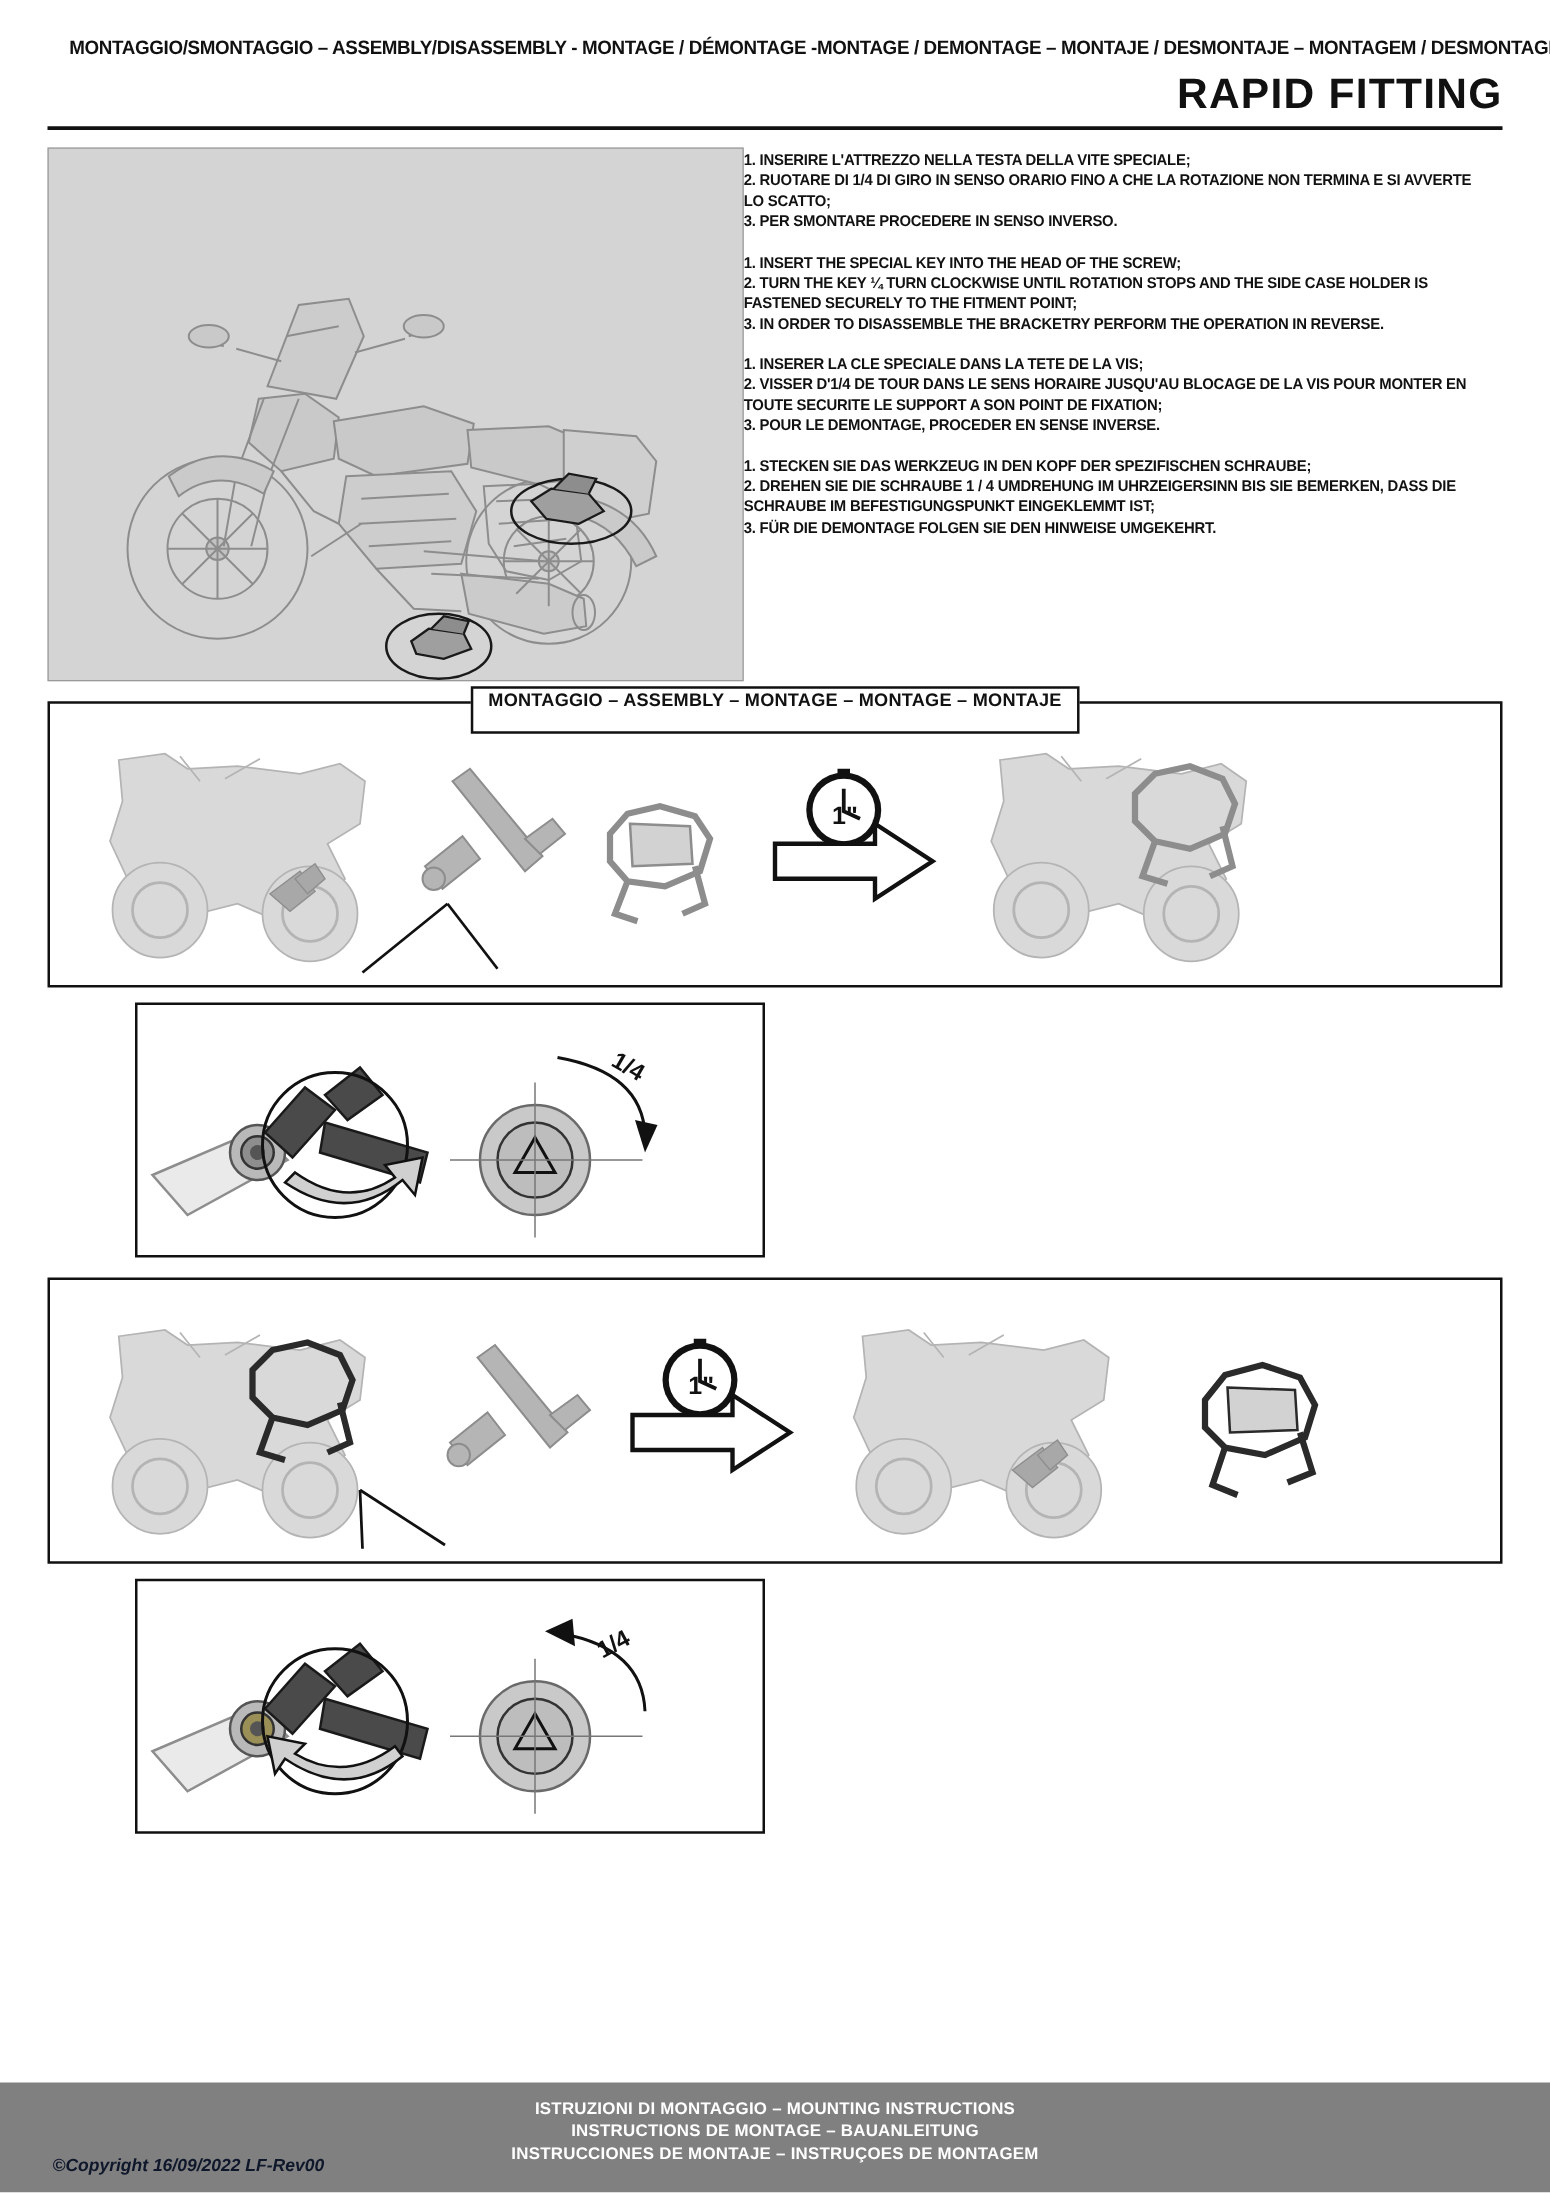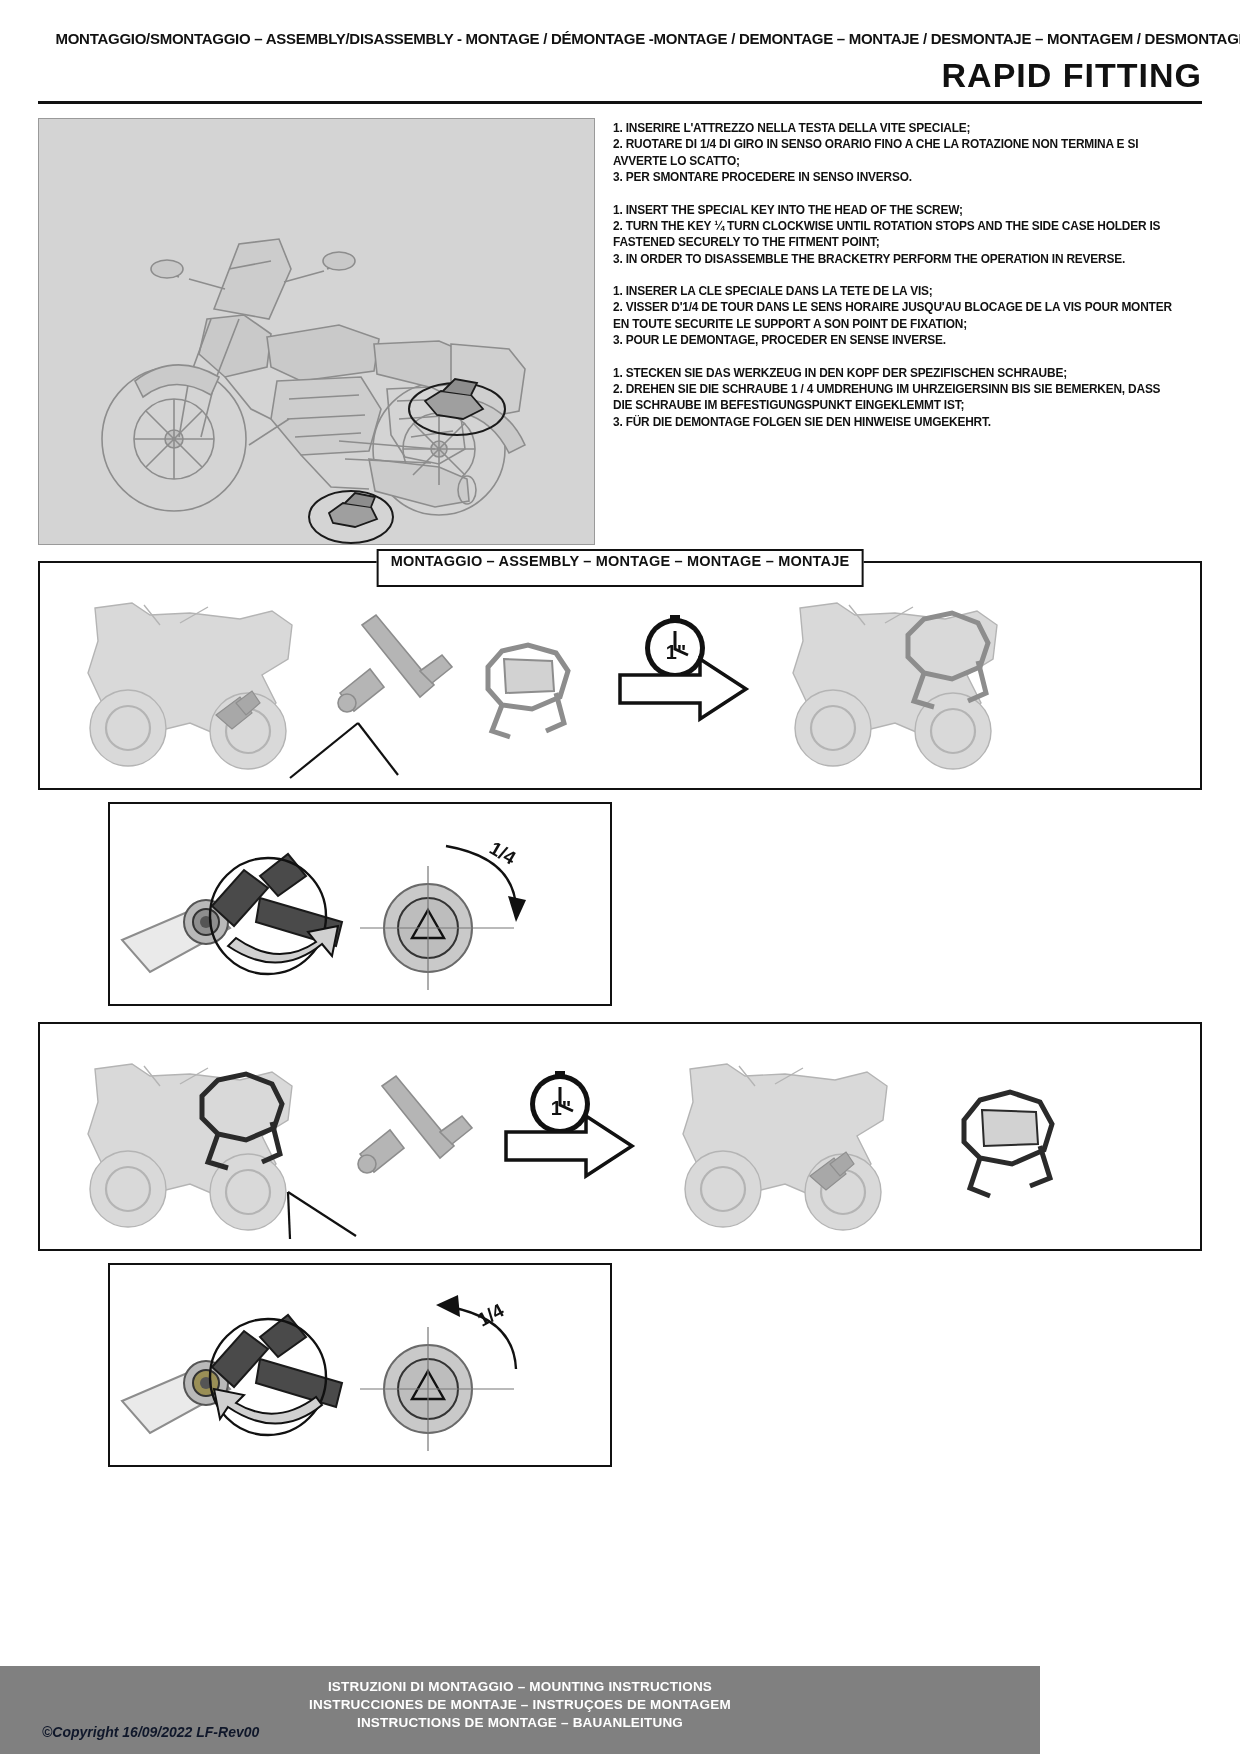--- a/index.html
+++ b/index.html
@@ -46,21 +46,21 @@
   }
   .header-rule {
     border-bottom: 3px solid #111;
     margin-top: 2px;
   }
 
   
   .top-section {
     display: flex;
     margin-top: 14px;
-    gap: 18px;
+    gap: 0;
   }
   .bike-photo {
     width: 555px;
     height: 425px;
     background: #d4d4d4;
     border: 1px solid #9a9a9a;
     position: relative;
     overflow: hidden;
     flex: none;
   }
@@ -116,21 +116,21 @@
     position: relative;
     background: #fff;
     overflow: hidden;
   }
 
   
   .footer {
     position: absolute;
     left: 0;
     bottom: 0;
-    width: 1040px;
+    width: 1240px;
     height: 88px;
     background: #808080;
     color: #ffffff;
   }
   .footer-center {
     position: absolute;
     left: 0; right: 0;
     top: 12px;
     text-align: center;
     font-size: 13.5px;
@@ -467,19 +467,19 @@
         </g>
         <path d="M348 30 L326 40 L350 52 Z" fill="#111"></path>
         <text x="372" y="62" font-family="Liberation Sans, sans-serif" font-size="19" font-weight="bold" fill="#111" transform="rotate(-28 372 62)">1/4</text>
       </svg>
     </div>
   </div>
 
   <div class="footer">
     <div class="footer-center">
       <div>ISTRUZIONI DI MONTAGGIO  –  MOUNTING INSTRUCTIONS</div>
+      <div>INSTRUCTIONS DE MONTAGE – BAUANLEITUNG</div>
       <div>INSTRUCCIONES DE MONTAJE – INSTRUÇOES DE MONTAGEM</div>
-      <div>INSTRUCTIONS DE MONTAGE – BAUANLEITUNG</div>
     </div>
     <div class="footer-copy">©Copyright 16/09/2022 LF-Rev00</div>
   </div>
 
 </div>
 
 </body></html>

